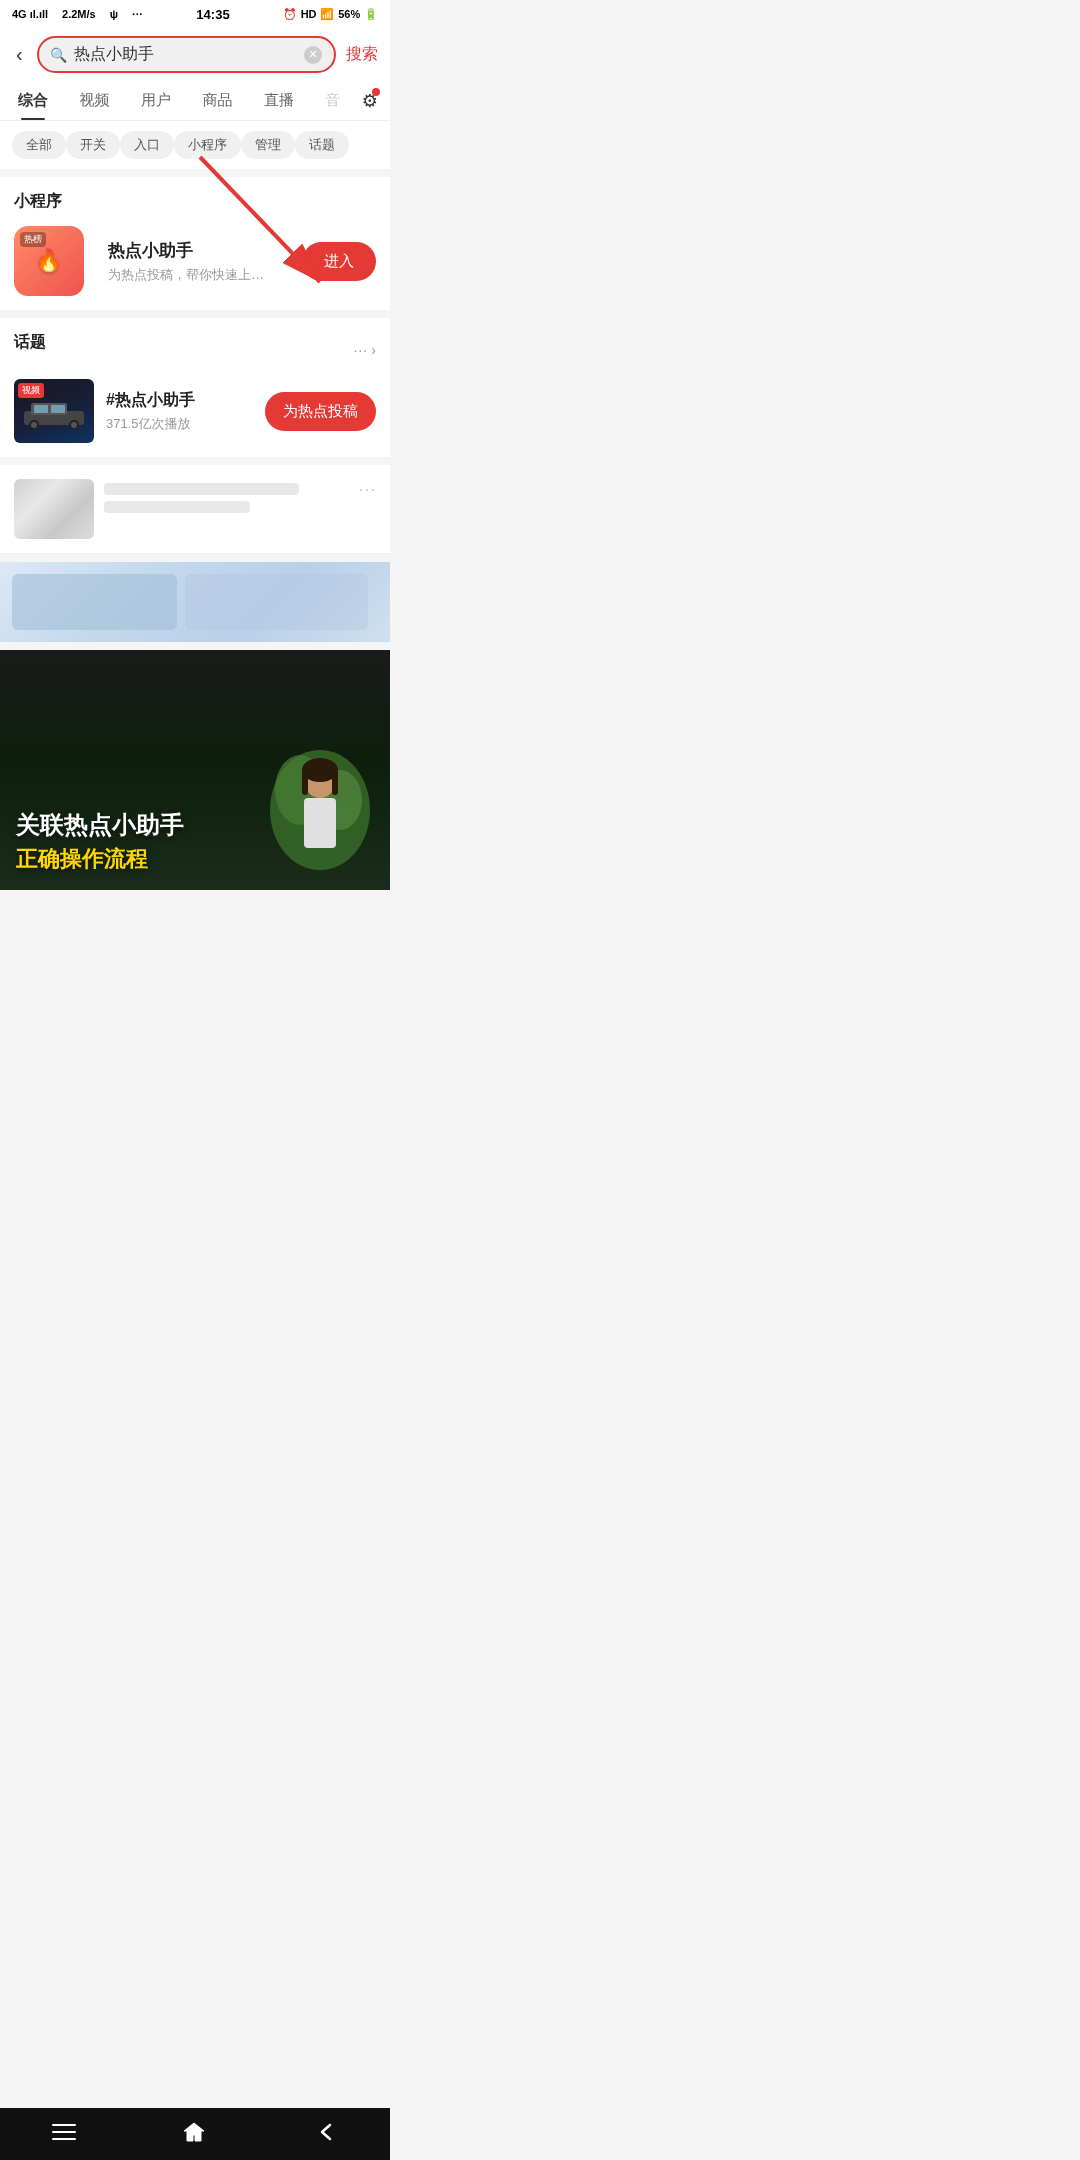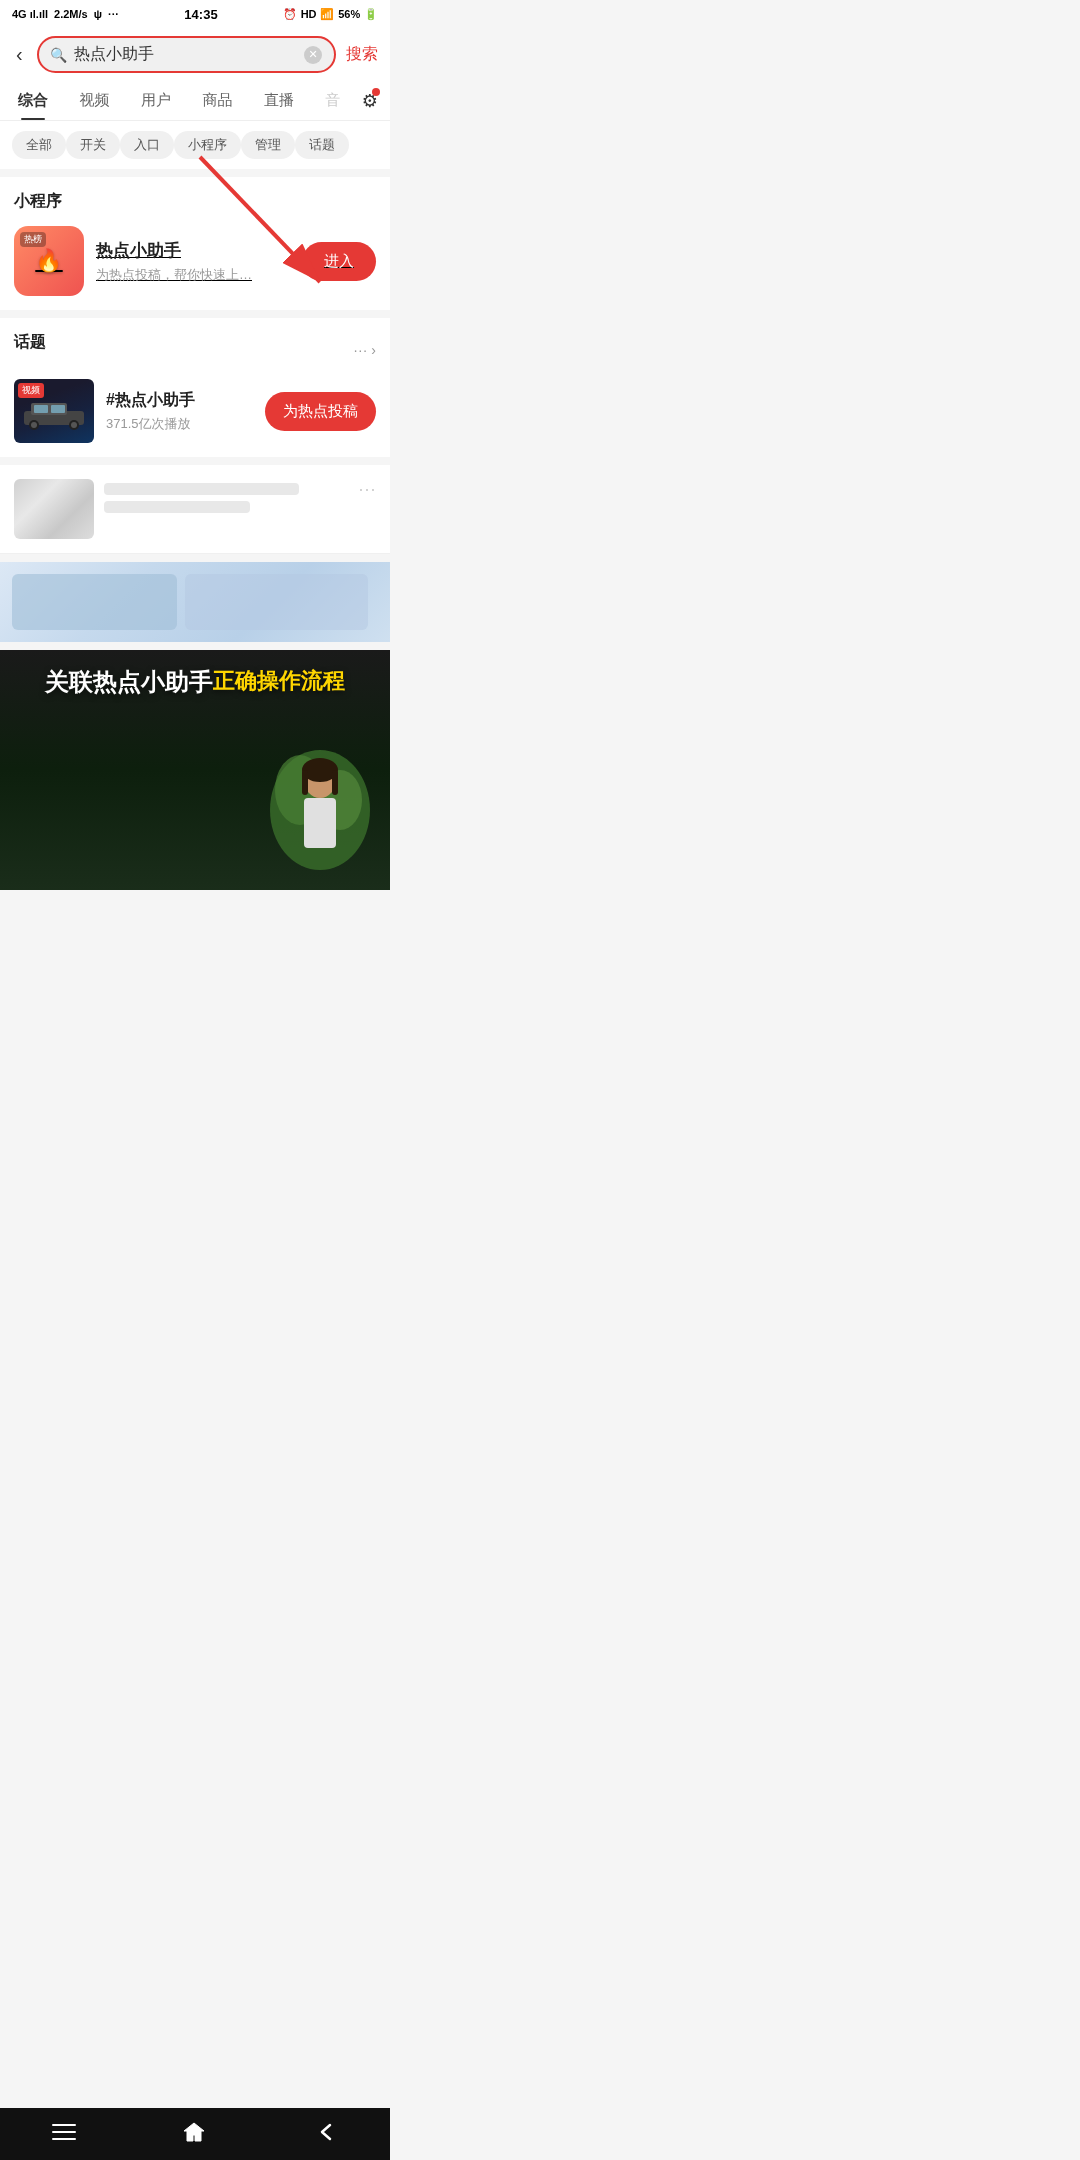--- a/index.html
+++ b/index.html
@@ -18,21 +18,21 @@
     .status-bar {
       background: #fff;
       height: 28px;
       display: flex;
       align-items: center;
       justify-content: space-between;
       padding: 0 12px;
       font-size: 11px;
       font-weight: 600;
     }
-    .status-left { display: flex; align-items: center; gap: 6px; }
+    .status-left { display: flex; align-items: center; gap: 14px; }
     .status-center { font-size: 13px; font-weight: 700; }
     .status-right { display: flex; align-items: center; gap: 4px; font-size: 11px; }
 
     
     .search-bar {
       background: #fff;
       padding: 8px 12px;
       display: flex;
       align-items: center;
       gap: 10px;
@@ -170,22 +170,21 @@
       font-size: 16px;
       font-weight: 600;
       color: #222;
       margin-bottom: 14px;
     }
 
     
     .mini-card {
       display: flex;
       align-items: center;
-      gap: 12px;
-      text-decoration: underline;
+      gap: 24px;
     }
     .mini-icon {
       width: 70px;
       height: 70px;
       border-radius: 14px;
       background: linear-gradient(135deg, #ff8a65, #ef5350);
       display: flex;
       align-items: center;
       justify-content: center;
       flex-shrink: 0;
@@ -363,22 +362,23 @@
       height: 240px;
       position: relative;
       overflow: hidden;
       background: #111;
     }
     .video-thumb-bg {
       width: 100%;
       height: 100%;
       background: linear-gradient(180deg, #1a1a1a 0%, #0d1f0d 50%, #1a2d1a 100%);
       display: flex;
+      flex-direction: column;
       align-items: flex-start;
-      justify-content: center;
+      justify-content: flex-end;
       padding: 16px;
       position: relative;
     }
     .video-text-title {
       font-size: 24px;
       font-weight: 800;
       color: #fff;
       line-height: 1.3;
       margin-bottom: 4px;
       text-shadow: 0 2px 6px rgba(0,0,0,0.6);

